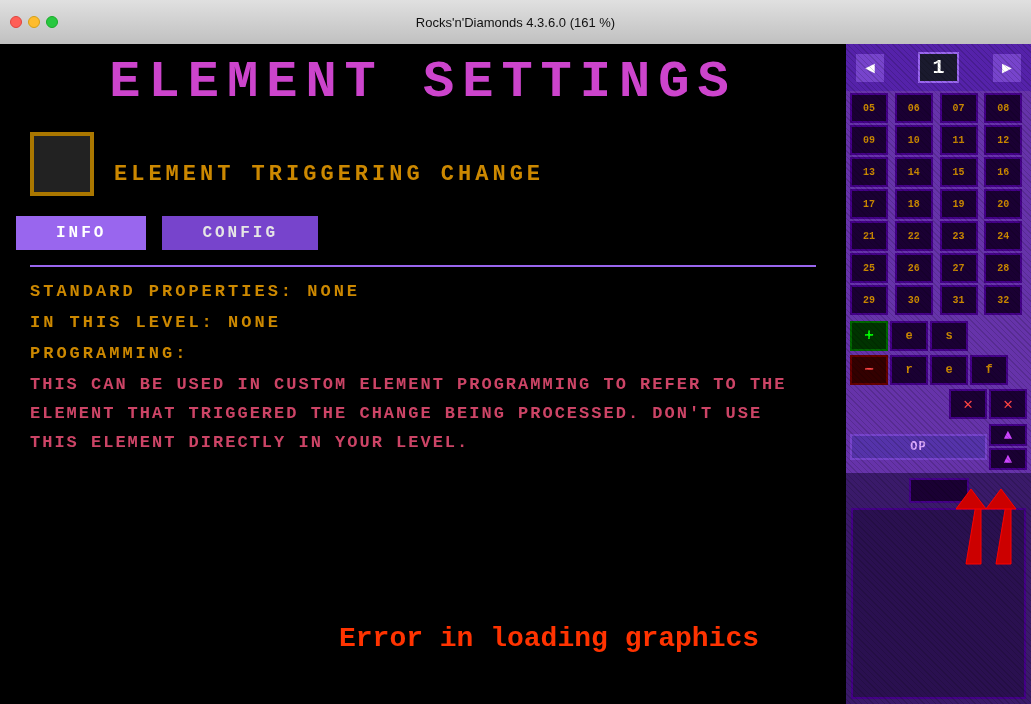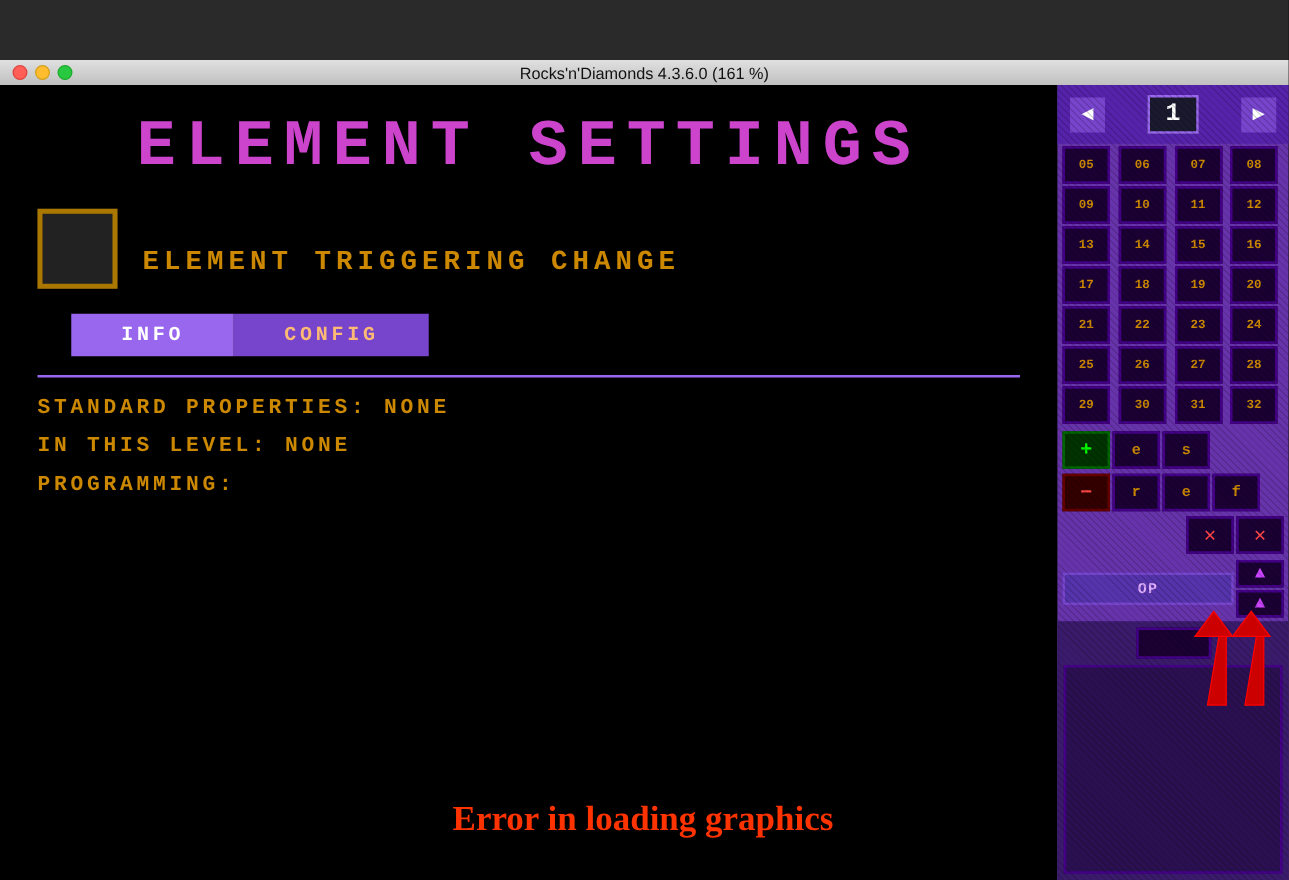--- a/index.html
+++ b/index.html
@@ -9,27 +9,26 @@
       background: #2a2a2a;
       font-family: 'Courier New', monospace;
       overflow: hidden;
       display: flex;
       flex-direction: column;
     }
 
     
     .title-bar {
       background: linear-gradient(to bottom, #e0e0e0, #c0c0c0);
-      height: 20px;
+      height: 44px;
       display: flex;
       align-items: center;
       justify-content: center;
       position: relative;
       flex-shrink: 0;
-      margin-top: 48px;
     }
     .title-bar-text {
       font-size: 13px;
       font-family: -apple-system, sans-serif;
       color: #111;
       font-weight: 500;
     }
     .traffic-lights {
       position: absolute;
       left: 10px;
@@ -61,21 +60,21 @@
       overflow: hidden;
     }
 
     
     .element-settings-title {
       font-size: 52px;
       font-weight: bold;
       letter-spacing: 8px;
       color: #cc44cc;
       text-align: center;
-      padding: 20px 10px 10px 10px;
+      padding: 9px 10px 10px 10px;
       font-family: 'Courier New', monospace;
       text-transform: uppercase;
     }
 
     
     .element-header {
       display: flex;
       align-items: center;
       padding: 10px 30px;
       gap: 20px;
@@ -94,28 +93,27 @@
       color: #cc8800;
       font-weight: bold;
       text-transform: uppercase;
       font-family: 'Courier New', monospace;
       margin-top: 20px;
     }
 
     
     .tab-row {
       display: flex;
-      padding: 5px 26px;
-      gap: 0;
+      padding: 5px 16px;
+      gap: 16px;
       margin-bottom: 10px;
-      margin-left: 31px;
     }
     .tab-btn {
       background: #7744cc;
-      color: #fdba74;
+      color: #e5e5e5;
       border: none;
       padding: 8px 40px;
       font-size: 16px;
       letter-spacing: 3px;
       font-family: 'Courier New', monospace;
       font-weight: bold;
       cursor: pointer;
       text-transform: uppercase;
     }
     .tab-btn.active {
@@ -157,27 +155,27 @@
       color: #cc4466;
       font-family: 'Courier New', monospace;
       font-weight: bold;
       line-height: 1.7;
       text-transform: uppercase;
     }
 
     
     .error-message {
       position: absolute;
-      bottom: 32px;
+      bottom: 50px;
       left: 50%;
       transform: translateX(-20%);
       font-size: 28px;
       font-weight: bold;
       color: #ff3300;
-      font-family: Liberation Serif, serif;
+      font-family: Liberation Mono, monospace;
       text-shadow: 2px 2px 4px #000;
     }
 
     
     .sidebar {
       width: 185px;
       background: #6633aa;
       display: flex;
       flex-direction: column;
       flex-shrink: 0;
@@ -339,20 +337,21 @@
       <button class="tab-btn active">INFO</button>
       <button class="tab-btn">CONFIG</button>
     </div>
 
     <div class="divider"></div>
 
     <div class="info-content">
       <div class="info-line orange">STANDARD PROPERTIES:  NONE</div>
       <div class="info-line orange">IN THIS LEVEL:  NONE</div>
       <div class="description-label">PROGRAMMING:</div>
+      <div class="description-text">THIS CAN BE USED IN CUSTOM ELEMENT PROGRAMMING TO REFER TO THE ELEMENT THAT TRIGGERED THE CHANGE BEING PROCESSED. DON'T USE THIS ELEMENT DIRECTLY IN YOUR LEVEL.</div>
     </div>
 
     <div class="error-message">Error in loading graphics</div>
 
   </div>
 
   <div class="sidebar">
 
     <div class="scroll-top">
       <button class="scroll-btn">◄</button>

